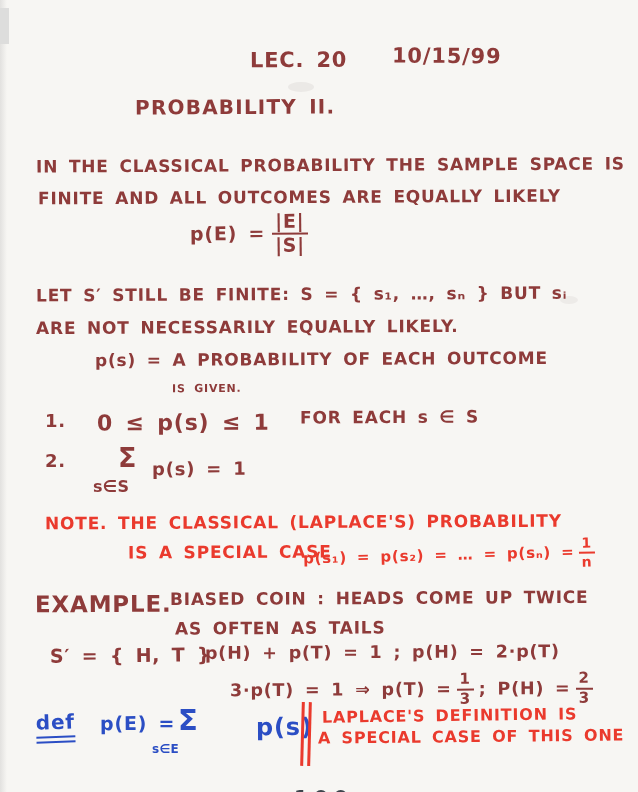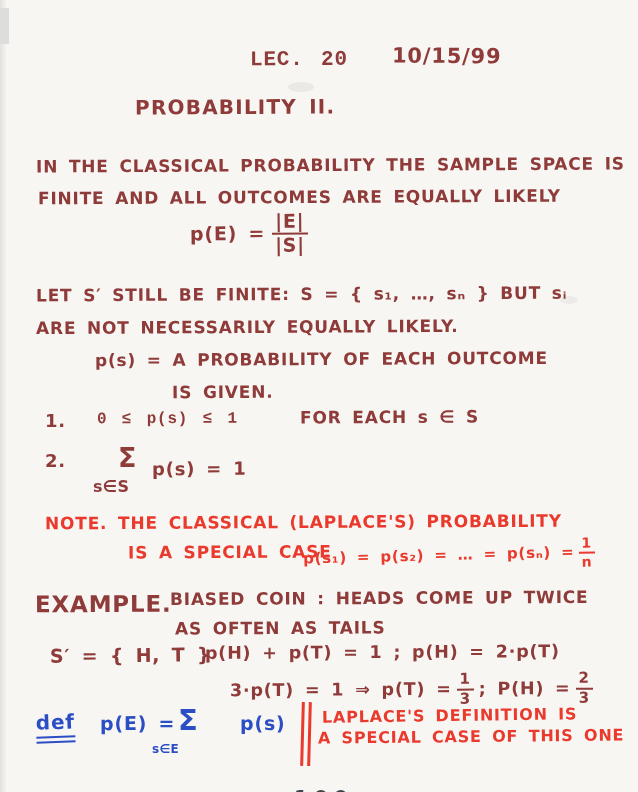--- a/index.html
+++ b/index.html
@@ -42,41 +42,41 @@
 </head>
 <body>
 
 <div class="page">
 
   <div class="edge-shade"></div>
   <div class="corner-blot"></div>
   <div class="smudge-a"></div>
   <div class="smudge-b"></div>
 
-  <div class="t maroon tilt-s" style="left:250px; top:47px; font-size:21px;font-family:Liberation Mono, monospace;">LEC. 20</div>
+  <div class="t maroon tilt-s" style="left:250px; top:47px; font-size:21px;">LEC. 20</div>
   <div class="t maroon tilt-r" style="left:392px; top:43px; font-size:21px;">10/15/99</div>
   <div class="t maroon tilt-s" style="left:135px; top:95px; font-size:20px; letter-spacing:1.2px;">PROBABILITY II.</div>
 
   <div class="t maroon tilt-s" style="left:36px; top:155px; font-size:17px;">IN THE CLASSICAL PROBABILITY THE SAMPLE SPACE IS</div>
   <div class="t maroon tilt-s" style="left:38px; top:187px; font-size:17px;">FINITE AND ALL OUTCOMES ARE EQUALLY LIKELY</div>
   <div class="t maroon row tilt-l" style="left:190px; top:212px; font-size:19px;">
     <span>p(E) =</span>
     <span class="frac">
       <span class="num">|E|</span>
       <span class="den">|S|</span>
     </span>
   </div>
 
   <div class="t maroon tilt-s" style="left:36px; top:284px; font-size:17px;">LET S′ STILL BE FINITE: S = { s₁, …, sₙ }  BUT  sᵢ</div>
   <div class="t maroon tilt-s" style="left:36px; top:317px; font-size:17px;">ARE NOT NECESSARILY EQUALLY LIKELY.</div>
   <div class="t maroon tilt-s" style="left:95px; top:349px; font-size:17px;">p(s) = A PROBABILITY OF EACH OUTCOME</div>
-  <div class="t maroon tilt-s" style="left:172px; top:382px; font-size:17px;">IS GIVEN.</div>
+  <div class="t maroon tilt-s" style="left:172px; top:382px; font-size:11px;">IS GIVEN.</div>
 
   <div class="t maroon" style="left:45px; top:410px; font-size:18px;">1.</div>
-  <div class="t maroon tilt-s" style="left:97px; top:409px; font-size:16px;font-family:Liberation Mono, monospace;">0 ≤ p(s) ≤ 1</div>
+  <div class="t maroon tilt-s" style="left:97px; top:409px; font-size:22px;">0 ≤ p(s) ≤ 1</div>
   <div class="t maroon tilt-s" style="left:300px; top:407px; font-size:17px;">FOR EACH  s ∈ S</div>
 
   <div class="t maroon" style="left:45px; top:450px; font-size:18px;">2.</div>
   <div class="t maroon" style="left:118px; top:441px; font-size:27px;">Σ</div>
   <div class="t maroon tilt-s" style="left:152px; top:451px; font-size:18px;margin-top:7px;">p(s) = 1</div>
   <div class="t maroon" style="left:93px; top:477px; font-size:16px; letter-spacing:0.3px;text-align:right;">s∈S</div>
 
   <div class="t red tilt-s" style="left:45px; top:512px; font-size:17px;">NOTE. THE CLASSICAL (LAPLACE'S) PROBABILITY</div>
   <div class="t red tilt-s" style="left:128px; top:542px; font-size:17px;">IS A SPECIAL CASE</div>
   <div class="t red row" style="left:303px; top:539px; font-size:15px; transform:rotate(-1.4deg); gap:4px;">
@@ -104,21 +104,21 @@
       <span class="den">3</span>
     </span>
   </div>
 
   <div class="t blue" style="left:36px; top:710px; font-size:20px;">
     <span class="def-label">def</span>
   </div>
   <div class="t blue tilt-s" style="left:100px; top:712px; font-size:19px;">p(E) =</div>
   <div class="t blue" style="left:178px; top:702px; font-size:29px;">Σ</div>
   <div class="t blue" style="left:152px; top:742px; font-size:12px; letter-spacing:0.3px;">s∈E</div>
-  <div class="t blue tilt-s" style="left:240px; top:712px; font-size:19px;text-align:right;">p(s)</div>
+  <div class="t blue tilt-s" style="left:256px; top:712px; font-size:24px;text-align:right;">p(s)</div>
 
   <div class="double-bar" style="left:301px; top:702px; height:64px; transform:rotate(1.5deg);"></div>
 
   <div class="t red" style="left:322px; top:706px; font-size:16px; transform:rotate(-0.8deg);">LAPLACE'S DEFINITION IS</div>
   <div class="t red" style="left:318px; top:727px; font-size:16px; transform:rotate(-0.6deg);">A SPECIAL CASE OF THIS ONE</div>
 
   <div class="clip-footer" style="left:294px; top:780px; width:80px;">
     <span class="ink" style="font-size:20px; letter-spacing:6px; line-height:24px; display:inline-block; margin-top:5px;">100</span>
   </div>
 

